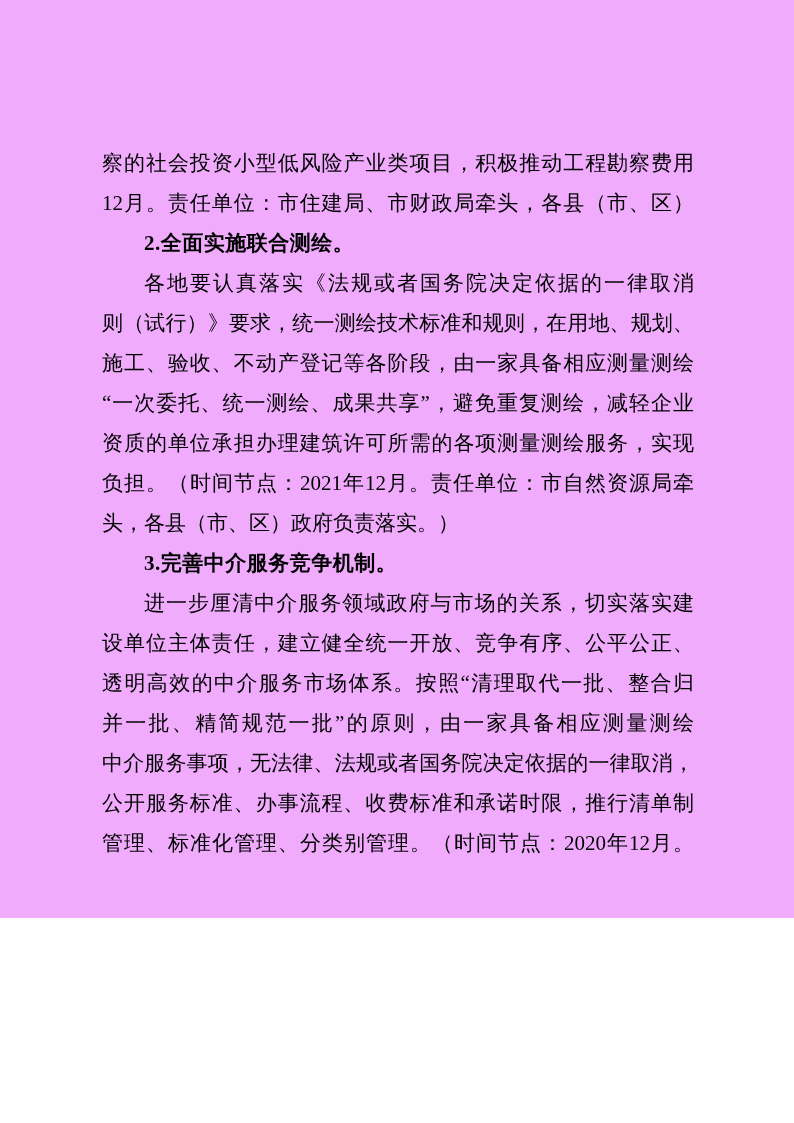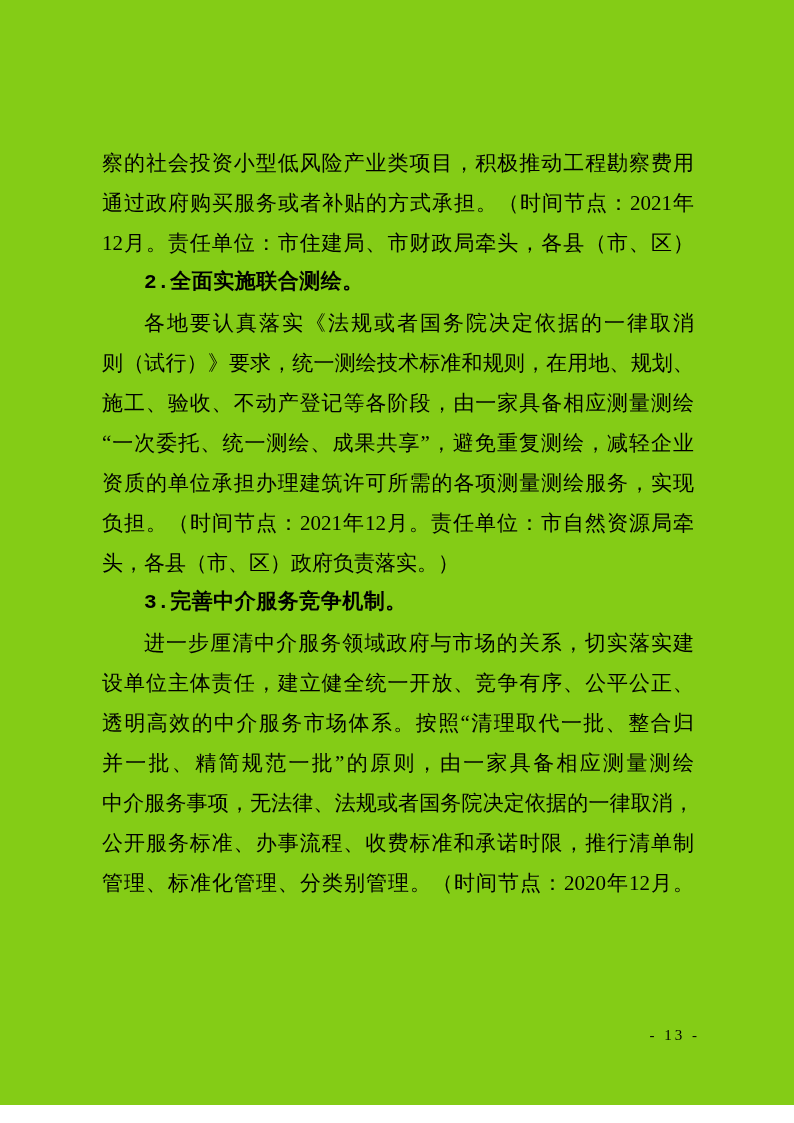--- a/index.html
+++ b/index.html
@@ -4,60 +4,58 @@
 <style>
   * { margin: 0; padding: 0; box-sizing: border-box; }
   html, body { background: #ffffff; }
   body {
     width: 794px; height: 1123px;
     font-family: "Liberation Serif", "DejaVu Serif", serif;
     color: #000000;
   }
   .page {
     position: relative;
-    width: 794px; height: 1105px;
-    background: #84cc16;
+    width: 794px; height: 918px;
+    background: #f0abfc;
     overflow: hidden;
   }
   .content {
     position: absolute;
     left: 102px; top: 143px; width: 592px;
     font-size: 21px;
     line-height: 40px;
   }
   .line { text-align: left; }
   .line.j {
     text-align: justify;
     text-align-last: justify;
   }
   .line.ind { text-indent: 42px; }
   .line.heading {
     font-weight: 700;
     text-indent: 42px;
     letter-spacing: 0.5px;
-    font-family: Liberation Mono, monospace;
   }
   .pagenum {
     position: absolute;
     top: 1024px; right: 94px;
     font-size: 15px;
     line-height: 22px;
     letter-spacing: 3px;
     color: #000000;
     margin-left: 40px;
   }
 </style>
 </head>
 <body>
 
 <div class="page">
   <div class="content">
 
     <div class="line j">察的社会投资小型低风险产业类项目，积极推动工程勘察费用</div>
-    <div class="line j">通过政府购买服务或者补贴的方式承担。（时间节点：2021年</div>
     <div class="line j">12月。责任单位：市住建局、市财政局牵头，各县（市、区）</div>
 
     <div class="line heading">2.全面实施联合测绘。</div>
 
     <div class="line j ind">各地要认真落实《法规或者国务院决定依据的一律取消</div>
     <div class="line j">则（试行）》要求，统一测绘技术标准和规则，在用地、规划、</div>
     <div class="line j">施工、验收、不动产登记等各阶段，由一家具备相应测量测绘</div>
     <div class="line j">“一次委托、统一测绘、成果共享”，避免重复测绘，减轻企业</div>
     <div class="line j">资质的单位承担办理建筑许可所需的各项测量测绘服务，实现</div>
     <div class="line j">负担。（时间节点：2021年12月。责任单位：市自然资源局牵</div>

